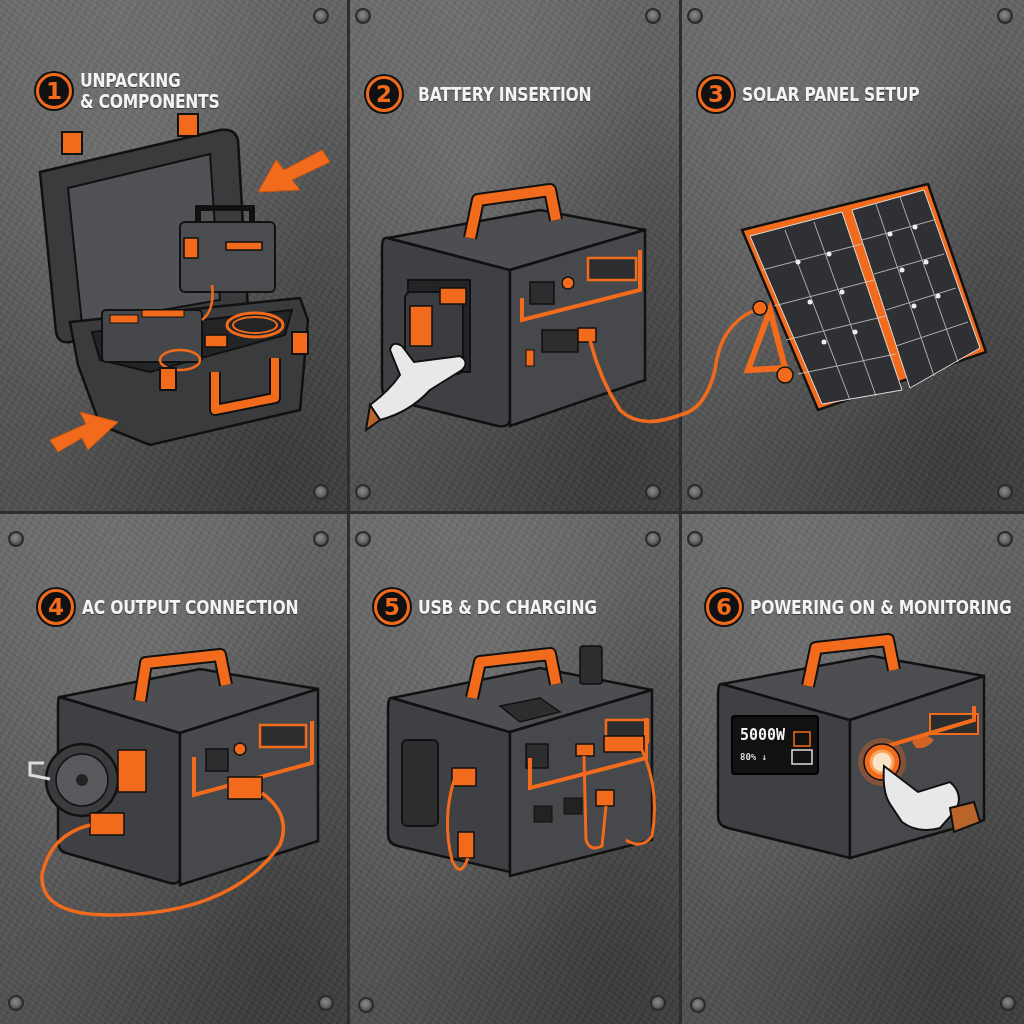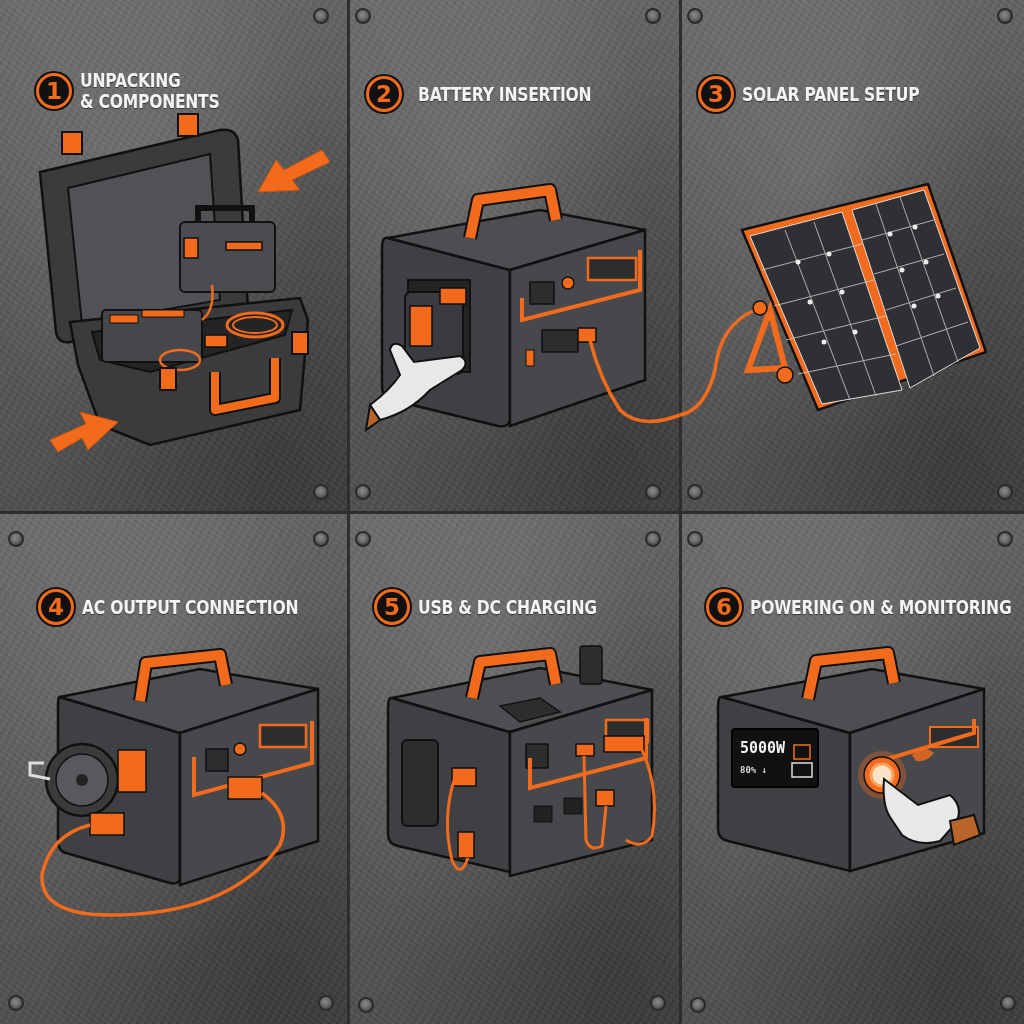--- a/index.html
+++ b/index.html
@@ -291,21 +291,21 @@
       <rect x="78" y="192" width="16" height="26" fill="#f26b1d" stroke="#111" stroke-width="1.5"></rect>
       <rect x="196" y="104" width="18" height="12" fill="#f26b1d" stroke="#111" stroke-width="1.5"></rect>
       <rect x="224" y="96" width="40" height="16" fill="#f26b1d" stroke="#111" stroke-width="1.5"></rect>
       <rect x="216" y="150" width="18" height="16" fill="#f26b1d" stroke="#111" stroke-width="1.5"></rect>
       <path d="M74 140 Q62 180 72 220 Q80 240 88 218" fill="none" stroke="#f26b1d" stroke-width="3"></path>
       <path d="M204 116 L206 200 Q210 212 222 206 L226 166" fill="none" stroke="#f26b1d" stroke-width="3"></path>
       <path d="M262 110 Q280 150 272 196 Q262 210 246 200" fill="none" stroke="#f26b1d" stroke-width="3"></path>
     </svg>
   </div>
 
-  <div class="illustration" style="left:712px;top:645px;width:290px;height:230px;">
+  <div class="illustration" style="left:712px;top:632px;width:290px;height:230px;">
     <svg viewBox="0 0 290 230">
       <path d="M10 52 L138 88 L138 226 L16 196 Q6 194 6 184 L6 64 Q6 50 10 52 Z" fill="#3f4043" stroke="#111" stroke-width="2.5"></path>
       <path d="M10 52 L160 24 L272 44 L138 88 Z" fill="#4c4e51" stroke="#111" stroke-width="2.5"></path>
       <path d="M138 88 L272 44 L272 188 L138 226 Z" fill="#46484b" stroke="#111" stroke-width="2.5"></path>
       <path d="M96 54 L104 16 L176 8 L182 38" fill="none" stroke="#111" stroke-width="14" stroke-linejoin="round"></path>
       <path d="M96 54 L104 16 L176 8 L182 38" fill="none" stroke="#f26b1d" stroke-width="10" stroke-linejoin="round"></path>
 
       <rect x="20" y="84" width="86" height="58" rx="3" fill="#111" stroke="#000" stroke-width="2"></rect>
       <text x="28" y="108" class="lcd-text" fill="#f2f2f2" font-size="15">5000W</text>
       <text x="28" y="128" class="lcd-text" fill="#dcdcdc" font-size="9">80% ↓</text>

